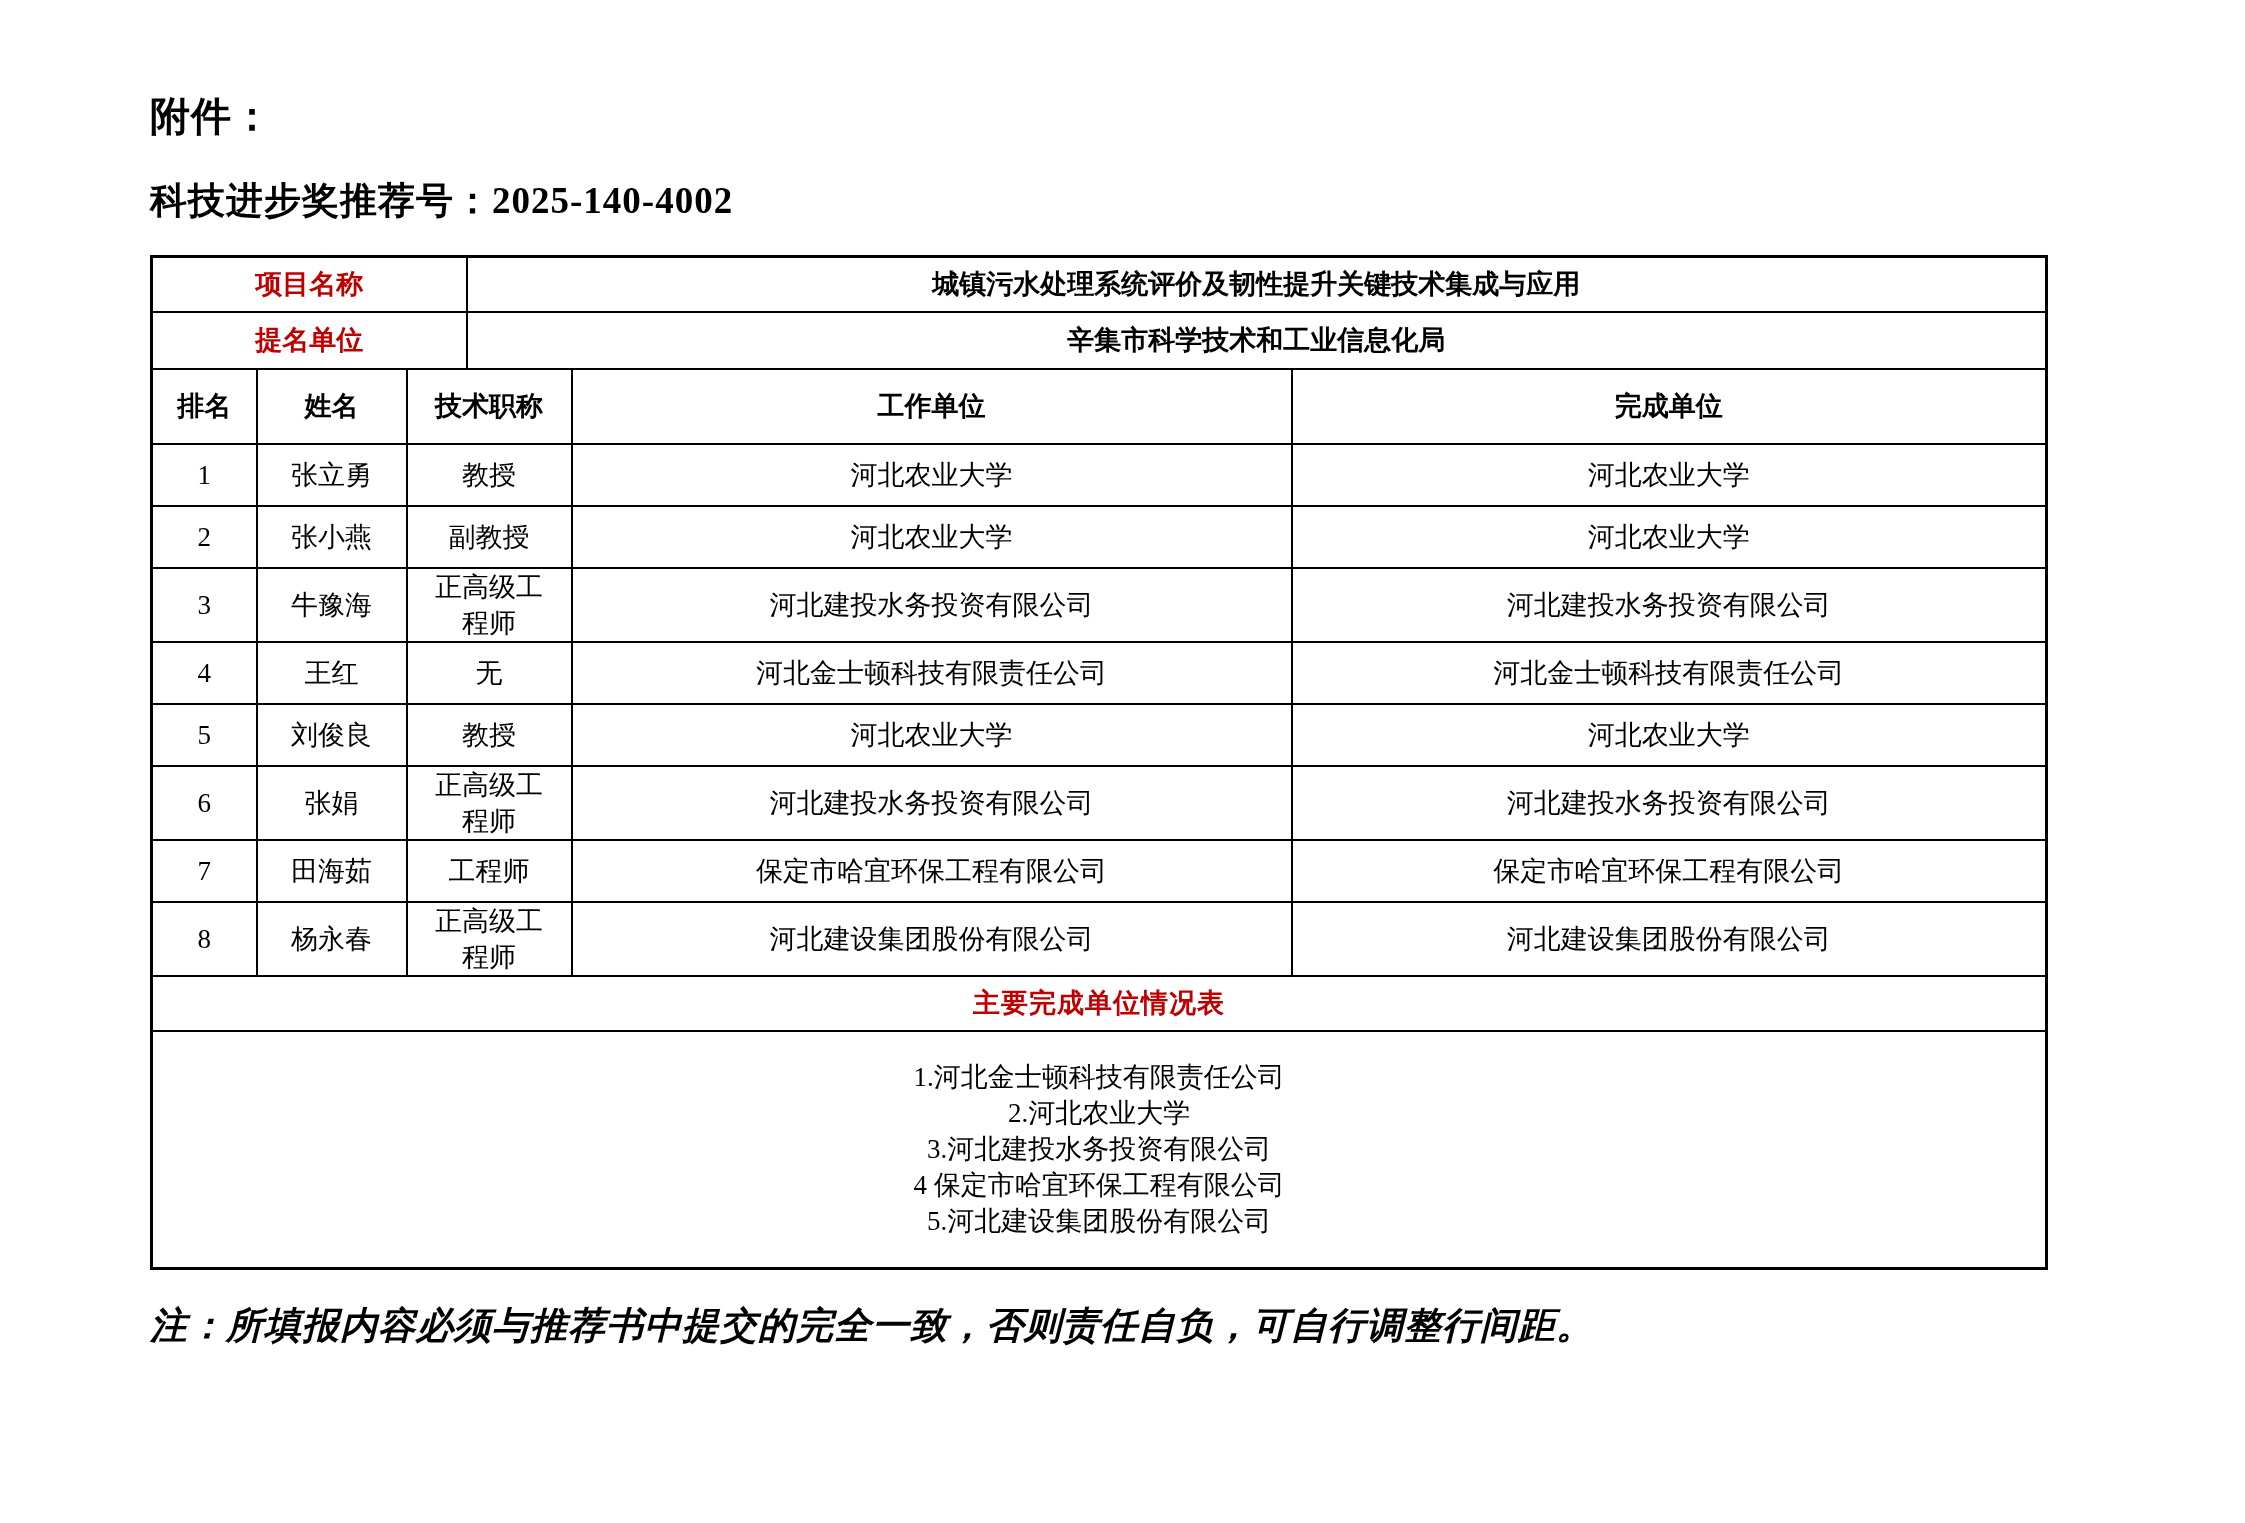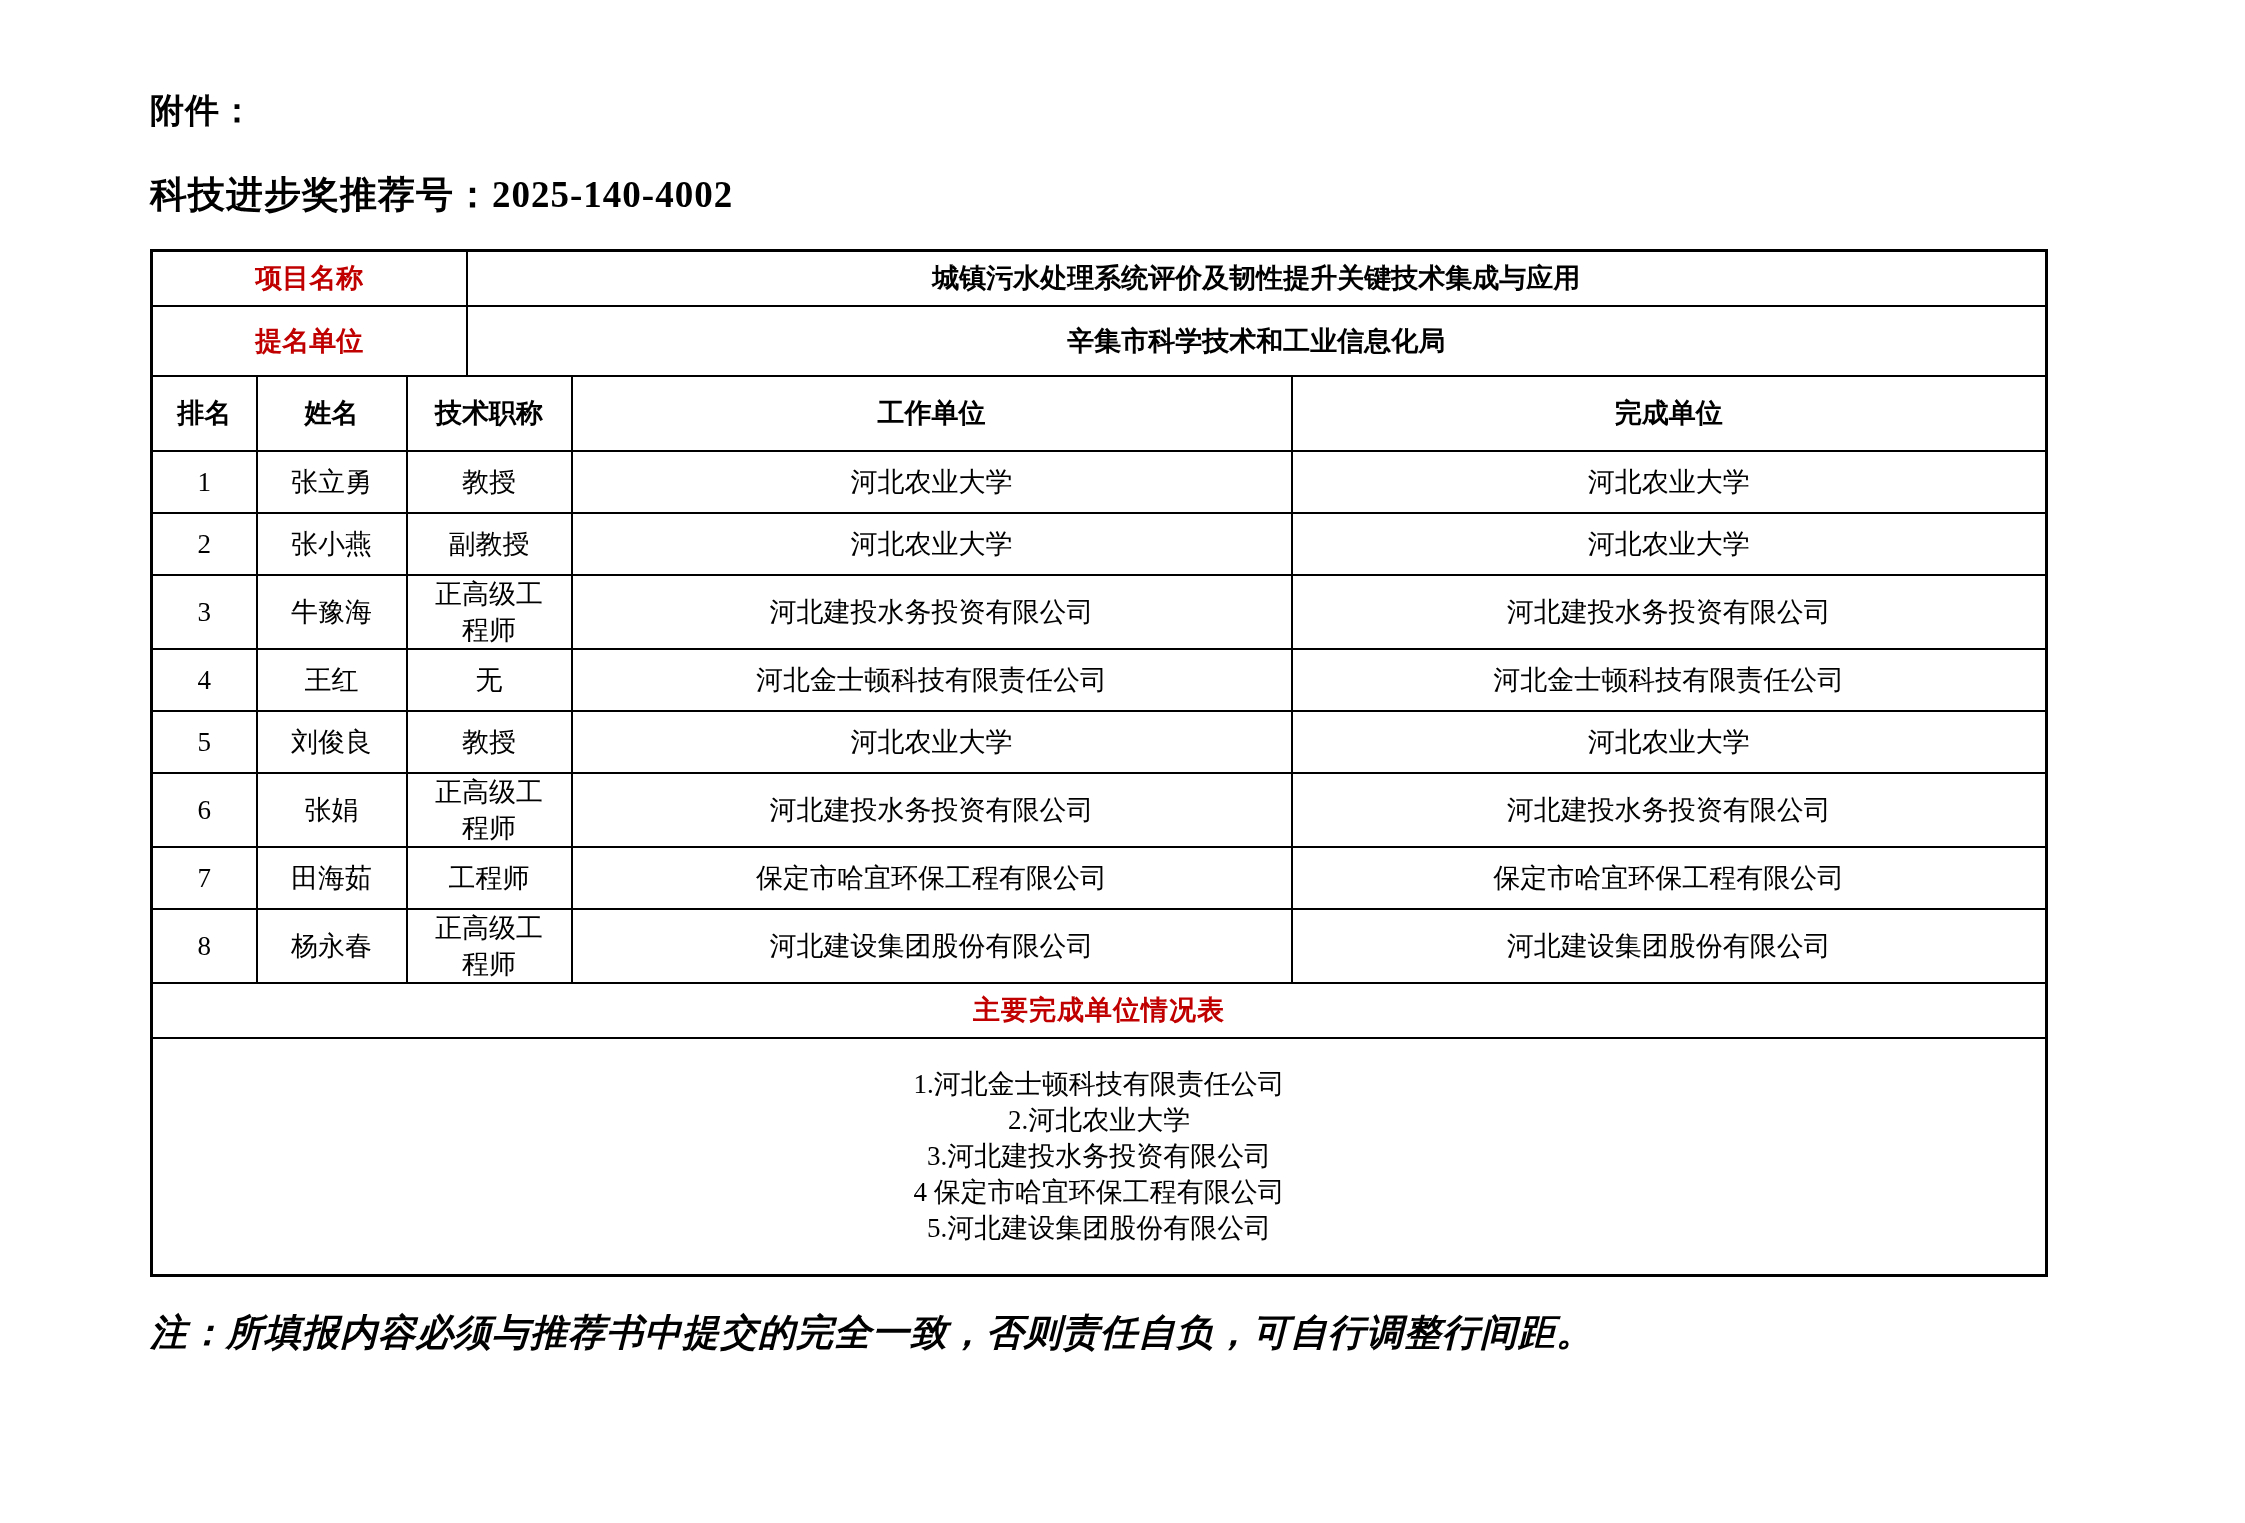--- a/index.html
+++ b/index.html
@@ -13,22 +13,22 @@
     overflow: hidden;
     font-family: "Liberation Serif", "DejaVu Serif", serif;
     color: #000000;
   }
   .doc {
     padding-left: 150px;
     padding-top: 96px;
     width: 1895px;
   }
   .attachment {
-    font-family: Liberation Mono, monospace;
-    font-size: 34px;
+    font-family: Liberation Sans, sans-serif;
+    font-size: 40px;
     font-weight: bold;
     line-height: 1;
     margin-bottom: 46px;
     letter-spacing: 1px;
   }
   .rec-line {
     font-size: 37px;
     font-weight: bold;
     line-height: 1;
     margin-bottom: 36px;
@@ -48,21 +48,21 @@
     vertical-align: middle;
     padding: 0;
     font-size: 27px;
     line-height: 36px;
     overflow: hidden;
   }
   .red { color: #c00000; }
   .bold { font-weight: bold; }
 
   tr.h55  { height: 55px; }
-  tr.h57  { height: 70px; }
+  tr.h57  { height: 57px; }
   tr.h100 { height: 100px; }
   tr.h75  { height: 75px; }
   tr.h62  { height: 62px; }
   tr.h210 { height: 238px; }
 
   td.section-title { font-size: 31px; font-weight: bold; letter-spacing: 1px; }
 
   td.title-cell { padding: 4px 20px; }
   td.title-cell .wrapbox { display: inline-block; max-width: 125px; }
 

